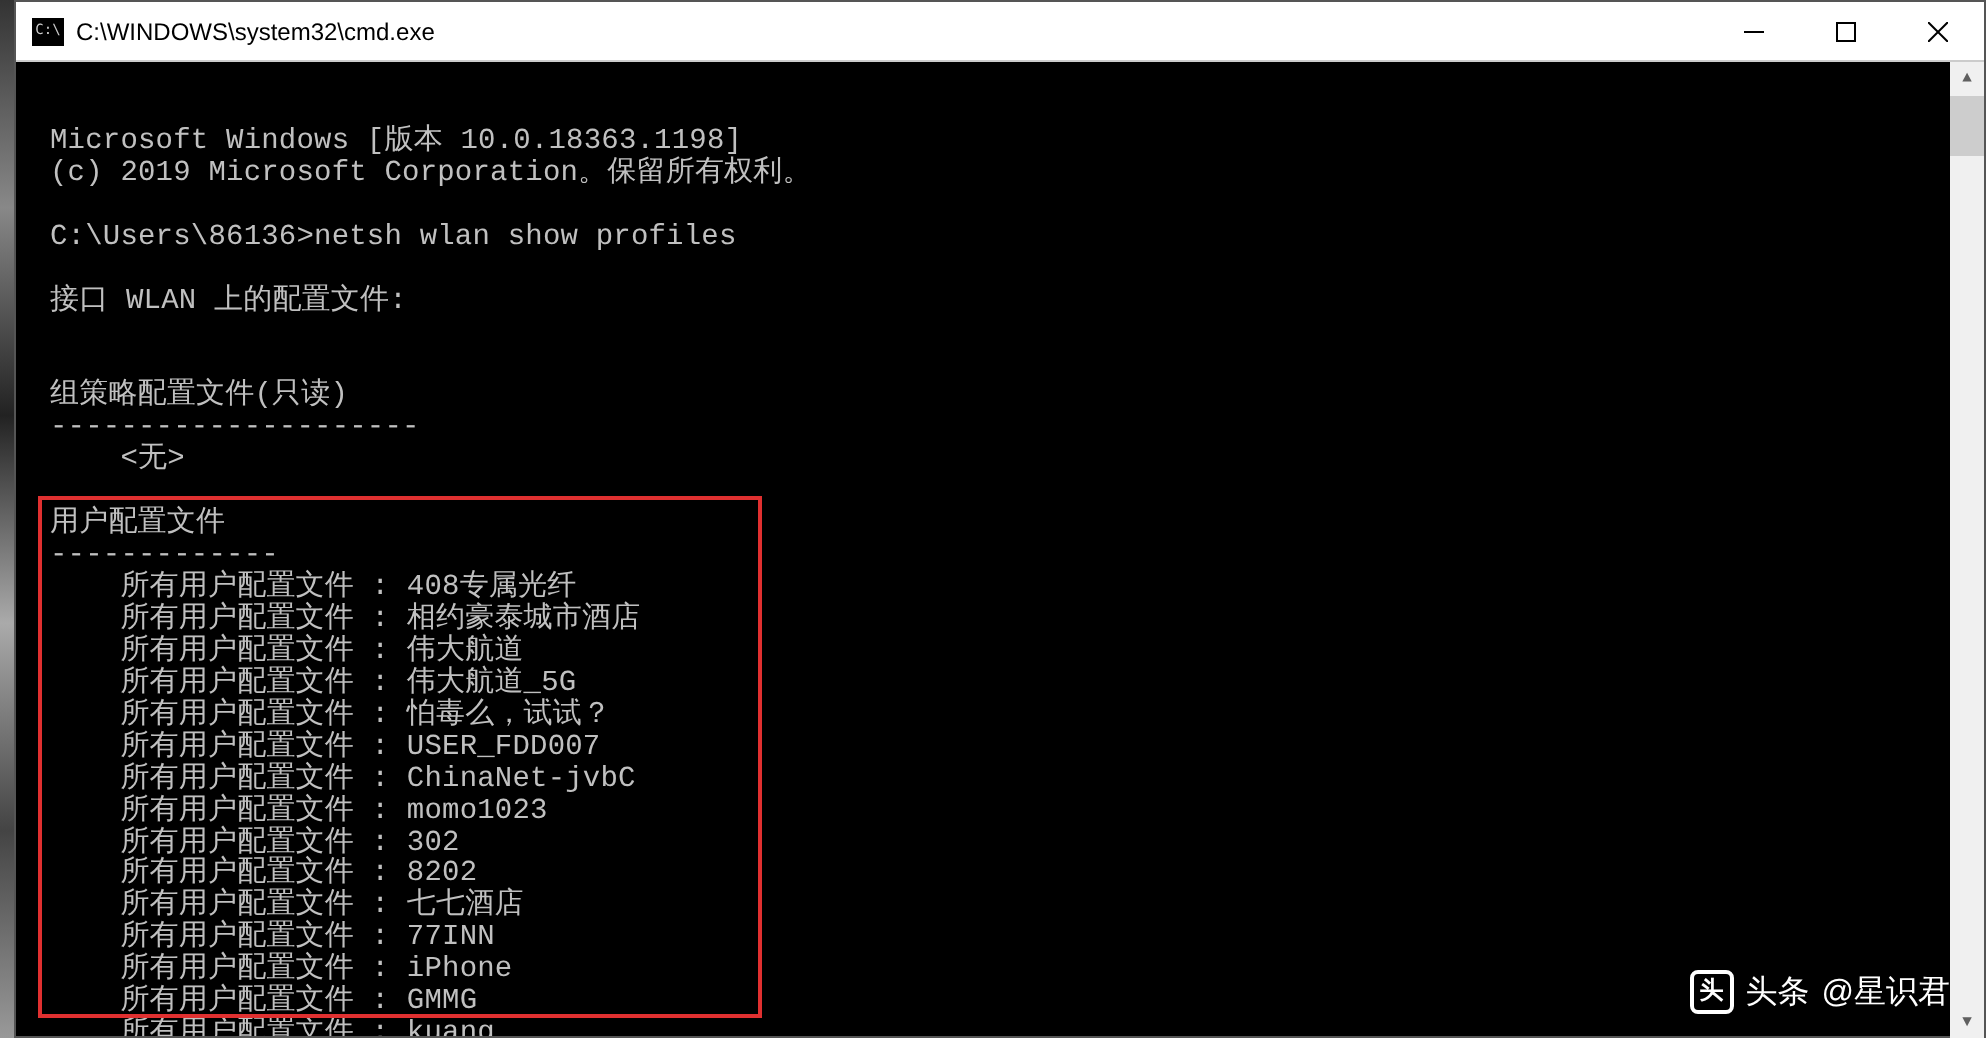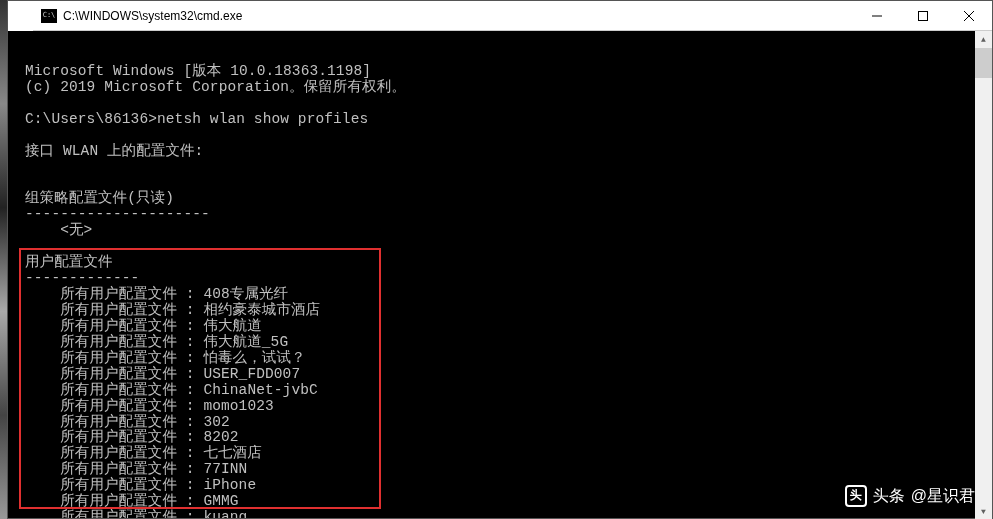--- a/index.html
+++ b/index.html
@@ -27,21 +27,20 @@
     flex-direction: column;
     border: 1px solid #555;
   }
   .titlebar {
     height: 30px;
     background: #fff;
     display: flex;
     align-items: center;
     border-bottom: 1px solid #ccc;
     flex-shrink: 0;
-    margin-left: 25px;
   }
   .titlebar-icon {
     width: 16px; height: 14px;
     margin: 0 6px 0 8px;
     background: #000;
     position: relative;
     display: flex;
     align-items: center;
     justify-content: center;
   }

